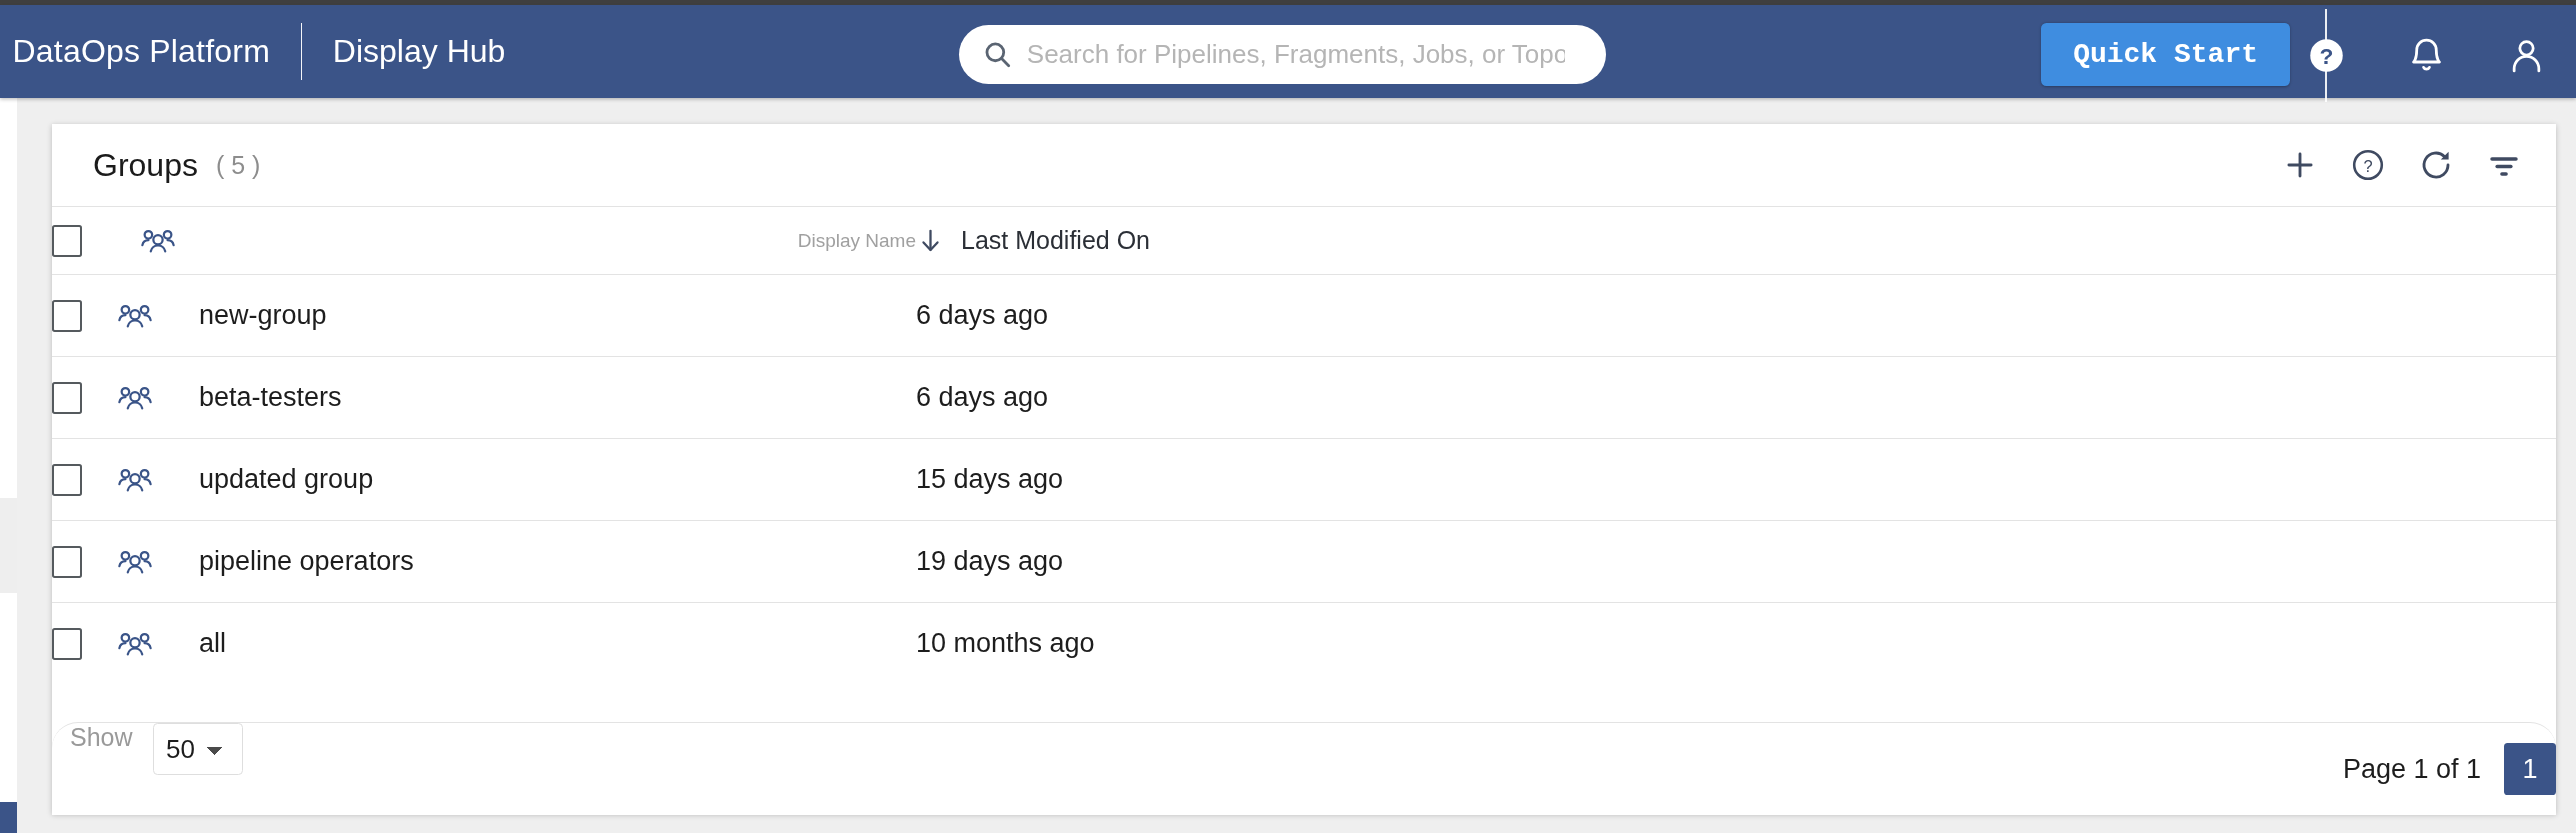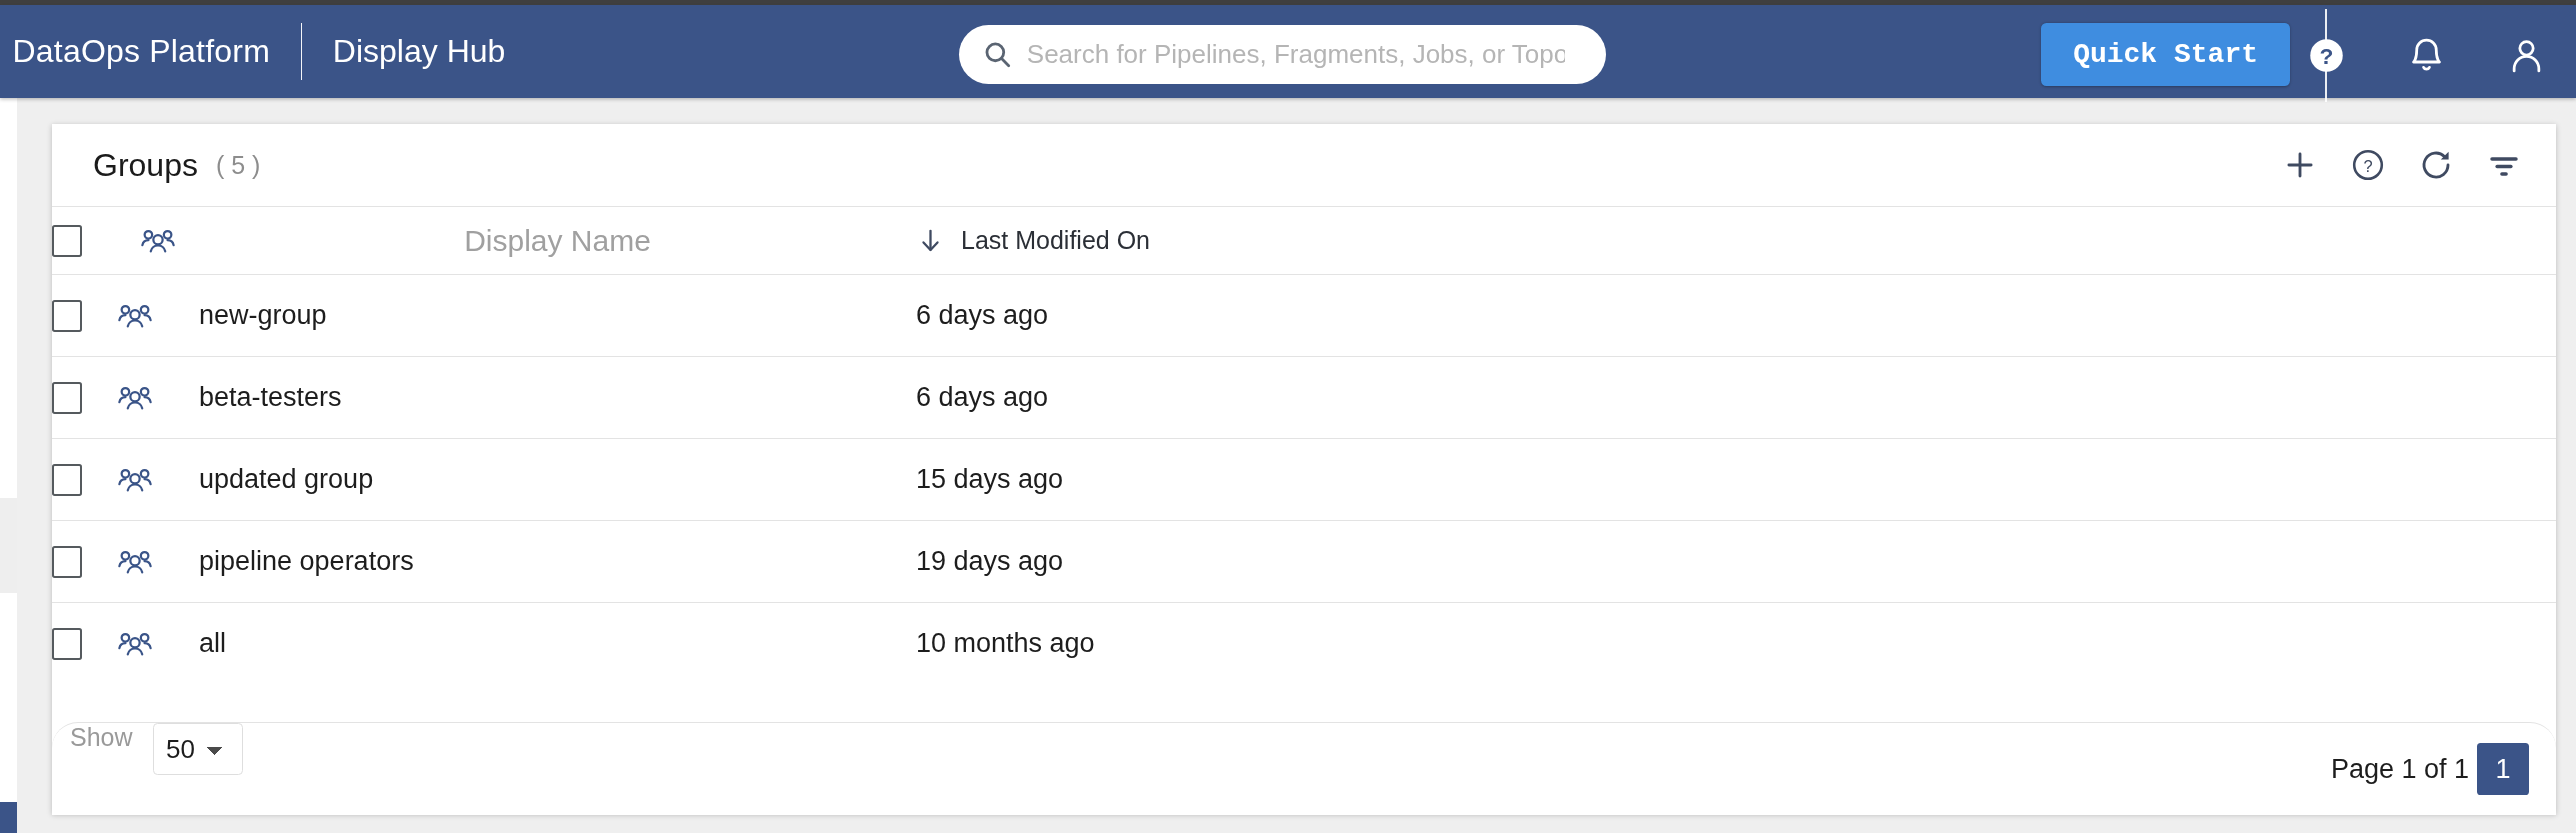--- a/index.html
+++ b/index.html
@@ -149,22 +149,22 @@
   .cell-name  { padding-left: 16px; text-align: left; }
   .cell-date  { padding-left: 0px; text-align: left; }
 
   .chk {
     width: 30px; height: 32px;
     border: 2.7px solid #555a5e; border-radius: 2.7px;
     background: #ffffff; display: block; cursor: pointer;
   }
 
   .th-label {
-    font-size: 30px; color: #a0a0a0; font-weight: normal;
-    text-align: center;
+    font-size: 19px; color: #a0a0a0; font-weight: normal;
+    text-align: right;
   }
   .th-label-dark {
     font-size: 25px; color: #2b2f36; font-weight: normal;
     display: flex; align-items: flex-end; gap: 16px;
   }
   .cellval {
     font-size: 27px; color: #1d1d1d; white-space: nowrap;
   }
 
   
@@ -186,22 +186,22 @@
     padding-left: 12.5px; cursor: pointer;
     -webkit-appearance: none; appearance: none;
     background-image:
       linear-gradient(45deg, transparent 50%, #4a4a4a 50%),
       linear-gradient(135deg, #4a4a4a 50%, transparent 50%);
     background-position: calc(100% - 27px) 23px, calc(100% - 19px) 23px;
     background-size: 8px 8px, 8px 8px;
     background-repeat: no-repeat;
   }
   .pager {
-    margin-left: auto; margin-right: 27px;
-    display: flex; align-items: center; gap: 8px;
+    margin-left: auto; 
+    display: flex; align-items: center; gap: 23px;
   }
   .page-info { font-size: 27px; color: #1d1d1d; white-space: nowrap; }
   .page-num {
     width: 52px; height: 52px; border-radius: 3.6px;
     background: #3b5488; color: #ffffff;
     display: flex; align-items: center; justify-content: center;
     font-size: 27px; cursor: pointer;
   }
 </style>
 </head>

